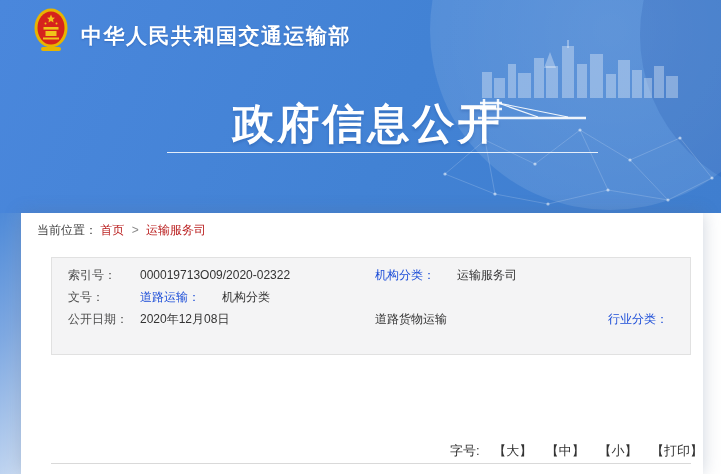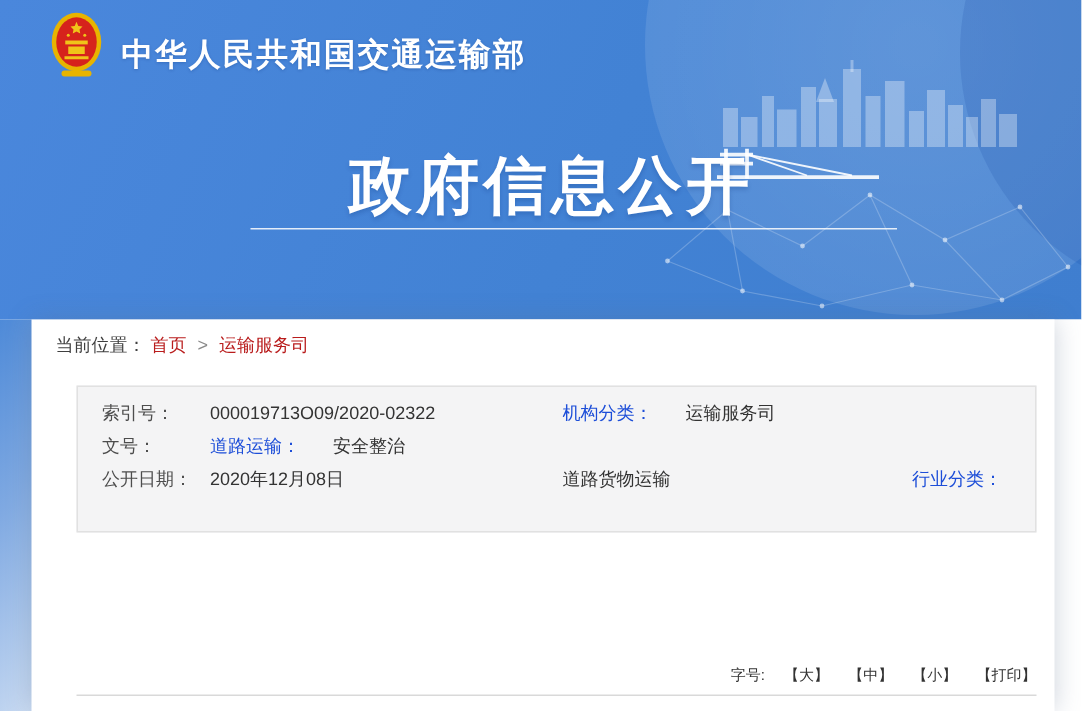--- a/index.html
+++ b/index.html
@@ -76,22 +76,22 @@
   .l2 { width:82px;  color:#1d4ed8; }
   .v2 { flex:1;      color:#333333; }
 
   .doc-title {
     position:absolute; left:21px; top:164px; width:640px;
     text-align:center; font-size:19px; font-weight:bold;
     color:#2a65a2; line-height:29px;
   }
 
   .toolbar {
-    position:absolute; right:12px; top:229px; height:18px; line-height:18px;
-    font-size:10px; color:#333333; white-space:nowrap;
+    position:absolute; right:0; top:229px; height:18px; line-height:18px;
+    font-size:13px; color:#333333; white-space:nowrap;
   }
   .toolbar .tool { margin-left:10px; cursor:pointer; color:#333333; }
   .bottom-divider {
     position:absolute; left:30px; right:12px; top:250px; height:1px;
     background:#d9d9d9;
   }
 </style>
 </head>
 <body>
 
@@ -188,21 +188,21 @@
   <div class="meta-table">
     <div class="meta-row">
       <span class="cell l1">索引号：</span>
       <span class="cell v1">000019713O09/2020-02322</span>
       <span class="cell l2">机构分类：</span>
       <span class="cell v2">运输服务司</span>
     </div>
     <div class="meta-row">
       <span class="cell l1">文号：</span>
       <span class="cell l2">道路运输：</span>
-      <span class="cell v2">安全整治</span>
+      <span class="cell v2">机构分类</span>
     </div>
     <div class="meta-row">
       <span class="cell l1">公开日期：</span>
       <span class="cell v1">2020年12月08日</span>
       <span class="cell v2">道路货物运输</span>
       <span class="cell l2">行业分类：</span>
     </div>
   </div>
 
 

